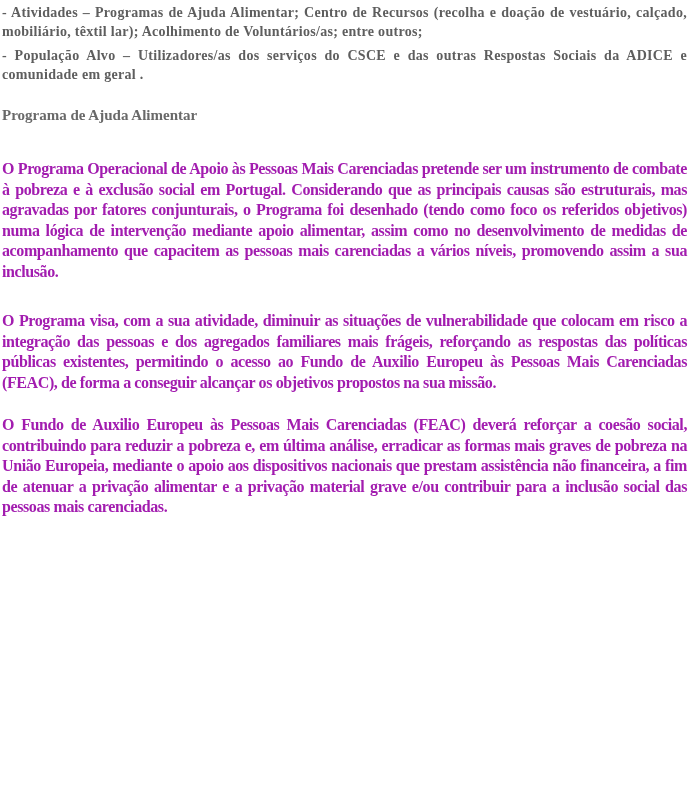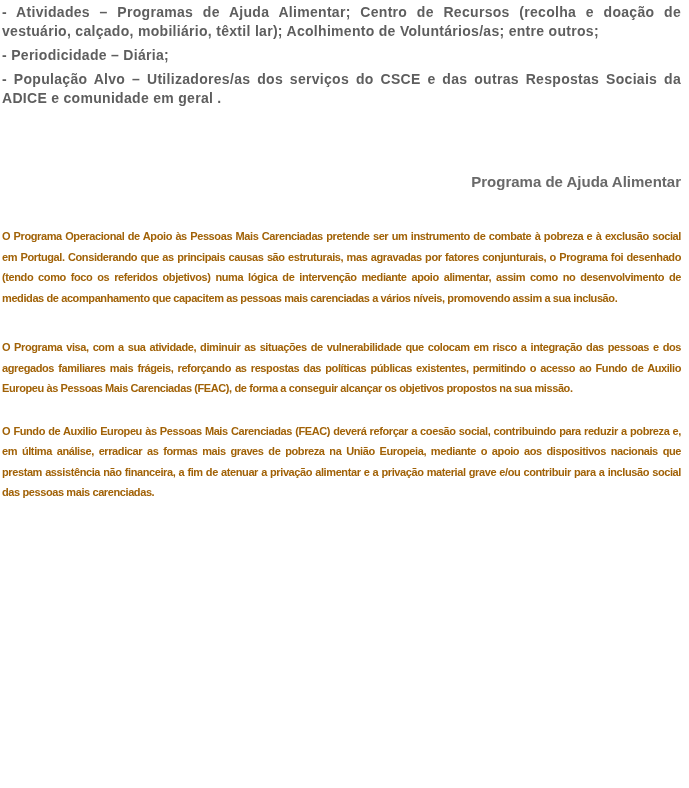--- a/index.html
+++ b/index.html
@@ -10,65 +10,65 @@
     width: 689px;
     height: 788px;
     background: #ffffff;
     overflow: hidden;
     font-family: "Liberation Sans", "DejaVu Sans", sans-serif;
   }
   .page {
     box-sizing: border-box;
     width: 689px;
     height: 668px;
-    padding: 3px 8px 0 2px;
+    padding: 3px 2px 0 2px;
+    font-family: Liberation Serif, serif;
   }
   
   .info-list {
     margin: 0;
   }
   .info-item {
     margin: 0 0 5px 0;
     font-size: 14px;
     font-weight: 700;
     letter-spacing: 0.3px;
     line-height: 19px;
     color: #5e5e5e;
     text-align: justify;
   }
   
   .section-title {
-    margin: 65px 0 0 0;
+    margin: 22px 0 0 0;
     font-size: 15px;
     font-weight: 700;
     line-height: 18px;
     color: #696969;
-    text-align: right;
+    text-align: left;
   }
   
   .body-par {
-    font-size: 11px;
+    font-size: 16px;
     font-weight: 700;
     letter-spacing: -0.4px;
     line-height: 20.5px;
-    color: #a16207;
+    color: #a21caf;
     text-align: justify;
   }
   .body-par.p1 { margin: 35px 0 0 0; }
   .body-par.p2 { margin: 29px 0 16px 0; }
   .body-par.p3 { margin: 22px 0 16px 0; }
 </style>
 </head>
 <body>
 
 <div class="page">
 
   <section class="info-list">
     <p class="info-item">- Atividades – Programas de Ajuda Alimentar; Centro de Recursos (recolha e doação de vestuário, calçado, mobiliário, têxtil lar); Acolhimento de Voluntários/as; entre outros;</p>
-    <p class="info-item">- Periodicidade – Diária;</p>
     <p class="info-item">- População Alvo – Utilizadores/as dos serviços do CSCE e das outras Respostas Sociais da ADICE e comunidade em geral .</p>
   </section>
 
   <h1 class="section-title">Programa de Ajuda Alimentar</h1>
 
   <p class="body-par p1">O Programa Operacional de Apoio às Pessoas Mais Carenciadas pretende ser um instrumento de combate à pobreza e à exclusão social em Portugal. Considerando que as principais causas são estruturais, mas agravadas por fatores conjunturais, o Programa foi desenhado (tendo como foco os referidos objetivos) numa lógica de intervenção mediante apoio alimentar, assim como no desenvolvimento de medidas de acompanhamento que capacitem as pessoas mais carenciadas a vários níveis, promovendo assim a sua inclusão.</p>
 
   <p class="body-par p2">O Programa visa, com a sua atividade, diminuir as situações de vulnerabilidade que colocam em risco a integração das pessoas e dos agregados familiares mais frágeis, reforçando as respostas das políticas públicas existentes, permitindo o acesso ao Fundo de Auxilio Europeu às Pessoas Mais Carenciadas (FEAC), de forma a conseguir alcançar os objetivos propostos na sua missão.</p>
 
   <p class="body-par p3">O Fundo de Auxilio Europeu às Pessoas Mais Carenciadas (FEAC) deverá reforçar a coesão social, contribuindo para reduzir a pobreza e, em última análise, erradicar as formas mais graves de pobreza na União Europeia, mediante o apoio aos dispositivos nacionais que prestam assistência não financeira, a fim de atenuar a privação alimentar e a privação material grave e/ou contribuir para a inclusão social das pessoas mais carenciadas.</p>

